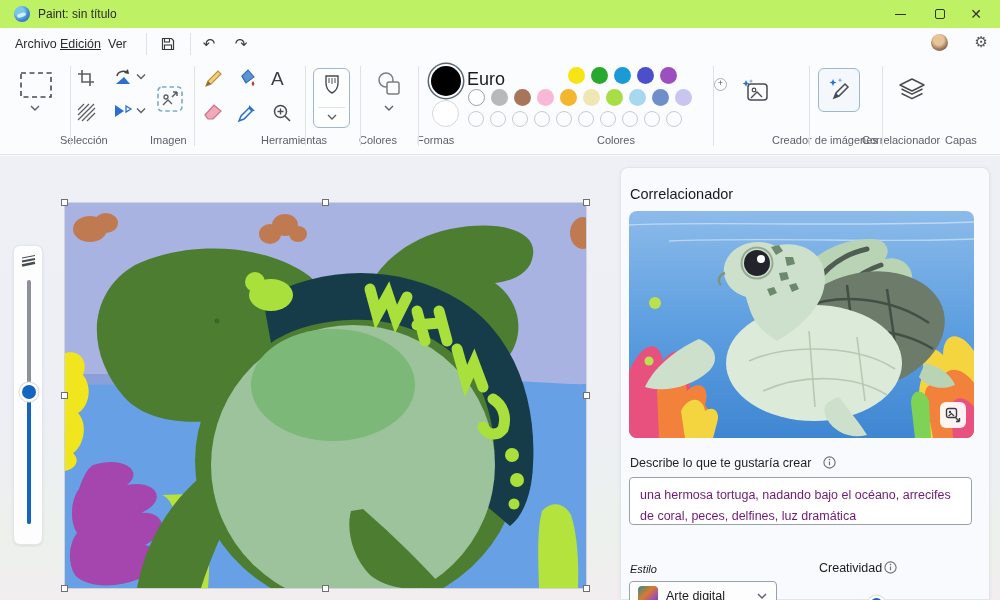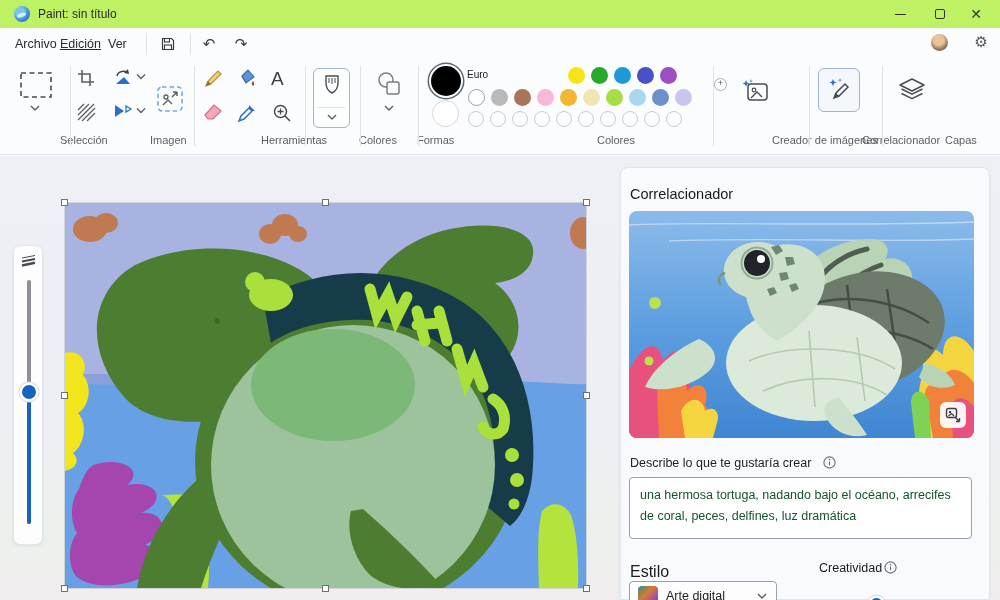--- a/index.html
+++ b/index.html
@@ -40,21 +40,21 @@
   .chev { stroke:#5c6066; stroke-width:1.4; fill:none; }
   .letterA { font-size:19px; color:#3a3f46; font-weight:400; }
   .brush-box { position:absolute; left:313px; top:8px; width:37px; height:60px; border:1px solid #9fb6cc; border-radius:6px; background:#fdfefe; }
   .brush-box .inner-div { position:absolute; left:4px; right:4px; top:38px; height:1px; background:#dde3ea; }
   .cocreator-box { position:absolute; left:818px; top:8px; width:42px; height:44px; border:1px solid #9fb6cc; border-radius:6px; background:#f4f8fc; display:flex; align-items:center; justify-content:center; }
 
   
   .color-big { position:absolute; border-radius:50%; }
   .c1 { left:431px; top:6px; width:30px; height:30px; background:#000; box-shadow:0 0 0 2px #fbfcfd, 0 0 0 3.5px #5b6670; }
   .c2 { left:432px; top:40px; width:27px; height:27px; background:#fff; border:1px solid #d4d8dd; }
-  .color1-label { position:absolute; left:467px; top:9px; font-size:10px; color:#1b1b1b; }
+  .color1-label { position:absolute; left:467px; top:9px; font-size:18px; color:#1b1b1b; }
   .swatch-row { position:absolute; display:flex; gap:6px; }
   .swatch { width:17px; height:17px; border-radius:50%; display:inline-block; }
   .swatch.outlined { border:1px solid #9aa0a8; background:#fff; }
   .swatch.empty { border:1px solid #c8ccd2; background:transparent; }
   .row1 { left:568px; top:7px; } .row2 { left:468px; top:29px; } .row3 { left:468px; top:51px; }
   .row3 .swatch { width:16px; height:16px; }
   .color-wheel { position:absolute; left:700px; top:24px; width:23px; height:23px; border-radius:50%;
     background:conic-gradient(#e33,#e9a43a,#ecе23c,#ffe83a,#7ed63e,#3ec8c8,#3e6fe0,#8a3ee0,#e33ec0,#e33); }
   .color-wheel::after { content:"+"; position:absolute; right:-4px; top:-6px; width:11px; height:11px; border-radius:50%;
     background:#fff; border:1px solid #aab0b8; color:#555; font-size:9px; line-height:9px; text-align:center; }
@@ -79,23 +79,23 @@
 
   
   .panel { position:absolute; left:620px; top:11px; width:370px; height:433px; background:#f9fafd;
     border:1px solid #e2e5ea; border-radius:8px 8px 0 0; box-shadow:0 1px 4px rgba(0,0,0,.05); }
   .panel-title { position:absolute; left:9px; top:18px; font-size:14.5px; color:#1b1b1b; }
   .gen-image { position:absolute; left:8px; top:43px; width:345px; height:227px; border-radius:8px; overflow:hidden; }
   .export-btn { position:absolute; left:311px; top:191px; width:26px; height:26px; background:rgba(255,255,255,.92);
     border-radius:6px; display:flex; align-items:center; justify-content:center; }
   .describe-row { position:absolute; left:9px; top:288px; width:345px; font-size:12.5px; color:#1f1f1f; }
   .info-i { display:inline-block; vertical-align:-2px; margin-left:8px; }
-  .prompt-box { position:absolute; left:8px; top:309px; width:343px; height:62px; background:#fff; border:1px solid #9aa0a8;
-    border-radius:4px; padding:7px 10px; font-size:12.5px; line-height:1.65; color:#14532d; }
-  .style-label { position:absolute; left:9px; top:395px; font-size:16px; }
+  .prompt-box { position:absolute; left:8px; top:309px; width:343px; height:48px; background:#fff; border:1px solid #9aa0a8;
+    border-radius:4px; padding:7px 10px; font-size:12.5px; line-height:1.65; color:#701a75; }
+  .style-label { position:absolute; left:9px; top:395px; font-size:11px;font-style:italic; }
   .creat-label { position:absolute; left:198px; top:393px; font-size:12.5px; }
   .style-dd { position:absolute; left:8px; top:413px; width:148px; height:30px; background:#fdfdfe; border:1px solid #9aa0a8;
     border-radius:4px; display:flex; align-items:center; padding:0 8px; gap:8px; }
   .style-thumb { width:20px; height:20px; border-radius:4px;
     background:linear-gradient(135deg,#2a8f8f 0%,#d97a2e 40%,#a04fb0 72%,#2456b0 100%); }
   .style-dd .dd-label { font-size:12.5px; color:#1b1b1b; flex:1; }
   .hslider { position:absolute; left:200px; top:429px; width:145px; height:14px; }
   .hslider .sl-thumb { position:absolute; top:7px; width:13px; height:13px; margin:-6.5px 0 0 -6.5px; border-radius:50%;
     background:#1565c0; box-shadow:0 0 0 2.5px #fff, 0 0 0 3.5px #d8dbe0; }
 </style>

